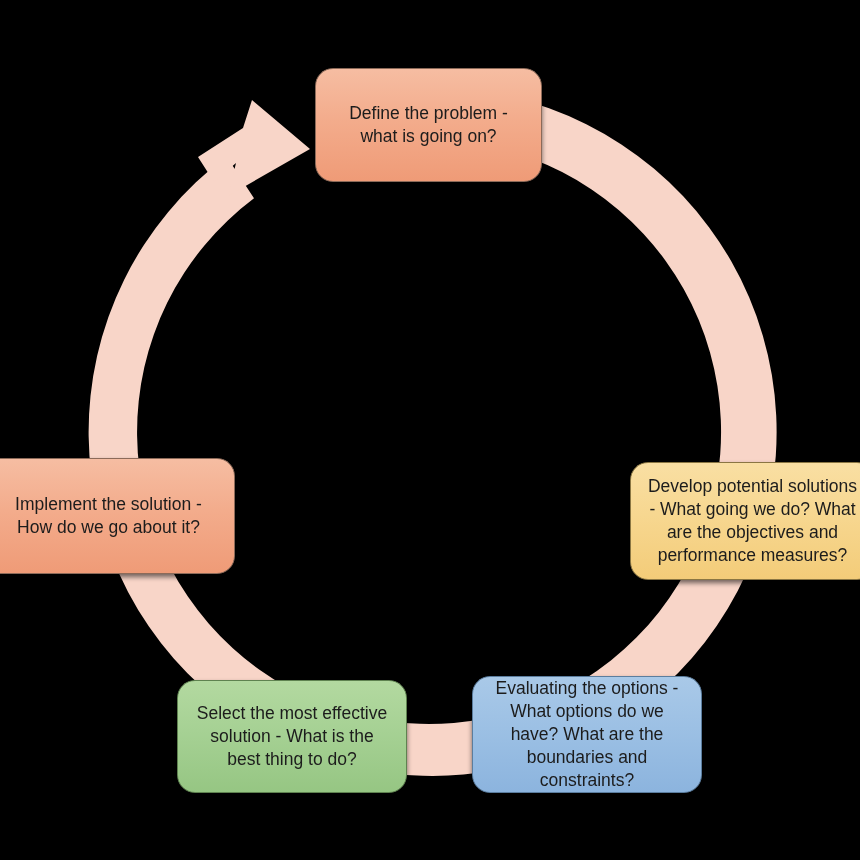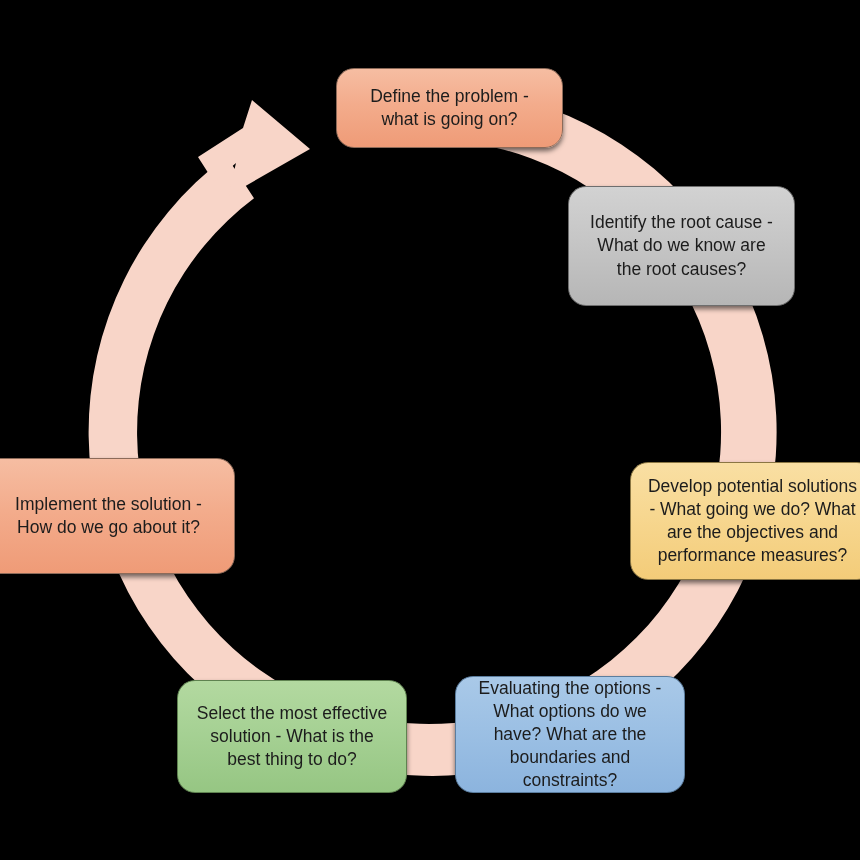--- a/index.html
+++ b/index.html
@@ -55,27 +55,28 @@
     background: linear-gradient(180deg, #d2d2d2 0%, #c6c6c6 45%, #b6b6b6 100%);
     border-color: #6e6e6e;
   }
   .pal-yellow {
     background: linear-gradient(180deg, #f9dfa3 0%, #f7d790 45%, #f3cc79 100%);
     border-color: #8a7643;
   }
   .pal-blue {
     background: linear-gradient(180deg, #a9c9e8 0%, #9cc0e4 45%, #8cb4de 100%);
     border-color: #5b7d9e;
+    margin-left: 17px;
   }
   .pal-green {
     background: linear-gradient(180deg, #b3d9a0 0%, #a6d194 45%, #96c683 100%);
     border-color: #5f8250;
   }
   
-  #node-define       { left: 336px; top:  68px; width: 227px; height: 80px; }
+  #node-define       { left: 315px; top:  68px; width: 227px; height: 114px; }
   #node-root-cause   { left: 568px; top: 186px; width: 227px; height: 120px; }
   #node-develop      { left: 630px; top: 462px; width: 245px; height: 118px; }
   #node-evaluating   { left: 455px; top: 676px; width: 230px; height: 117px; }
   #node-select       { left: 177px; top: 680px; width: 230px; height: 113px; }
   #node-implement    { left: -18px; top: 458px; width: 253px; height: 116px; }
   #node-evaluate     { left:  62px; top: 184px; width: 235px; height: 120px; }
 </style>
 </head>
 <body>
 
@@ -102,23 +103,20 @@
         L 198.0 157.0
         L 243.0 128.0
         Z" fill="#f8d5c8"></path>
     </g>
   </svg>
 
   <div class="node pal-orange" id="node-define">
     <span class="node-text">Define the problem - what is going on?</span>
   </div>
 
-  <div class="node pal-gray" id="node-root-cause">
-    <span class="node-text">Identify the root cause - What do we know are the root causes?</span>
-  </div>
 
   <div class="node pal-yellow" id="node-develop">
     <span class="node-text">Develop potential solutions - What going we do? What are the objectives and performance measures?</span>
   </div>
 
   <div class="node pal-blue" id="node-evaluating">
     <span class="node-text">Evaluating the options - What options do we have? What are the boundaries and constraints?</span>
   </div>
 
   <div class="node pal-green" id="node-select">

